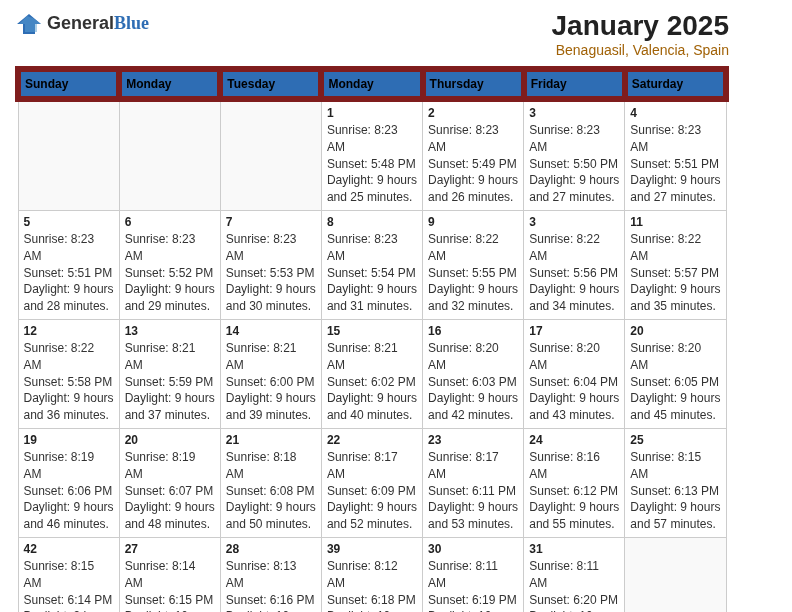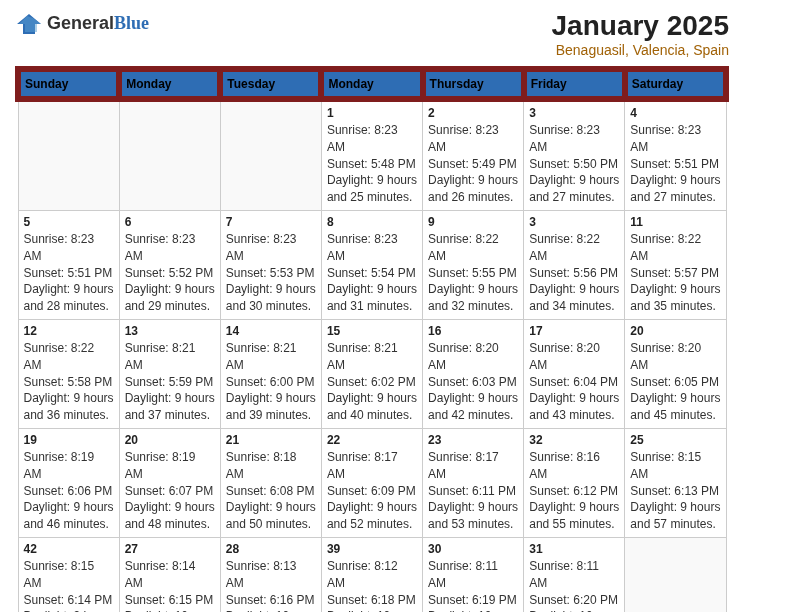--- a/index.html
+++ b/index.html
@@ -221,21 +221,21 @@
           </td>
           <td>
             <div class="day-number">22</div>
             <div class="day-info">Sunrise: 8:17 AM<br>Sunset: 6:09 PM<br>Daylight: 9 hours<br>and 52 minutes.</div>
           </td>
           <td>
             <div class="day-number">23</div>
             <div class="day-info">Sunrise: 8:17 AM<br>Sunset: 6:11 PM<br>Daylight: 9 hours<br>and 53 minutes.</div>
           </td>
           <td>
-            <div class="day-number">32</div>
+            <div class="day-number">24</div>
             <div class="day-info">Sunrise: 8:16 AM<br>Sunset: 6:12 PM<br>Daylight: 9 hours<br>and 55 minutes.</div>
           </td>
           <td>
             <div class="day-number">25</div>
             <div class="day-info">Sunrise: 8:15 AM<br>Sunset: 6:13 PM<br>Daylight: 9 hours<br>and 57 minutes.</div>
           </td>
         </tr>
         <tr>
           <td>
             <div class="day-number">42</div>

